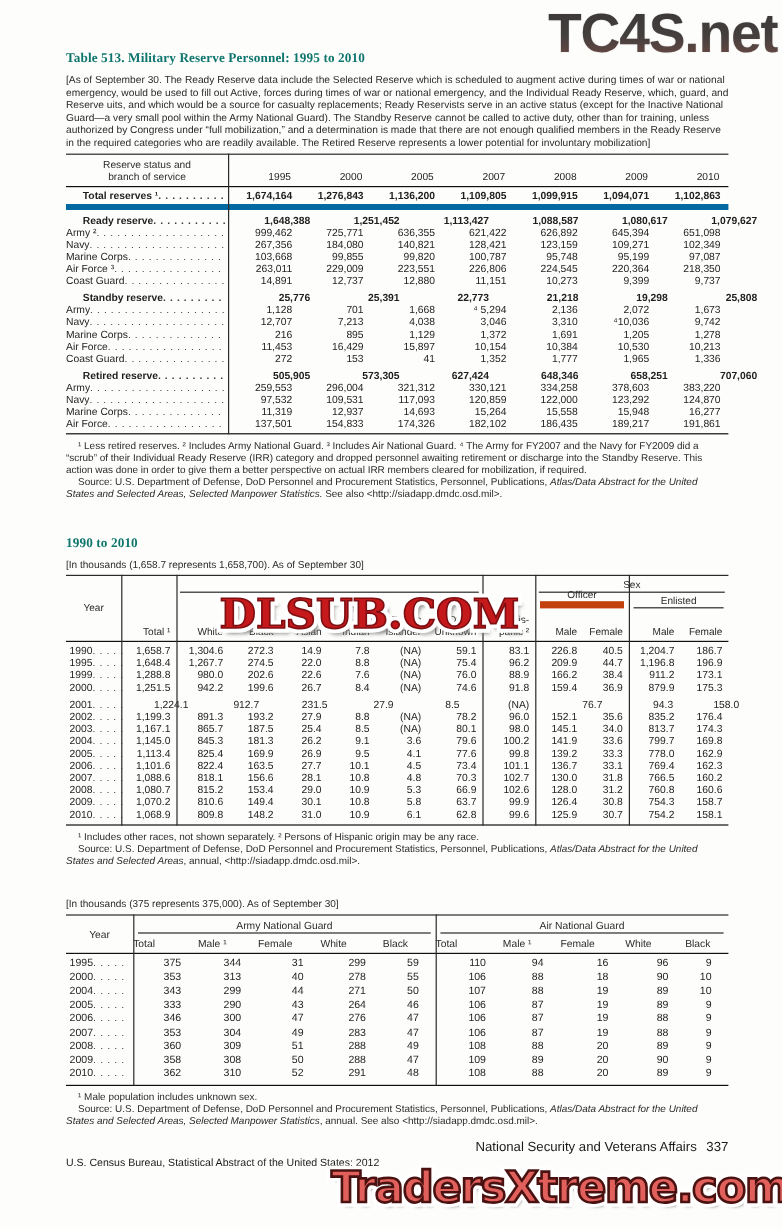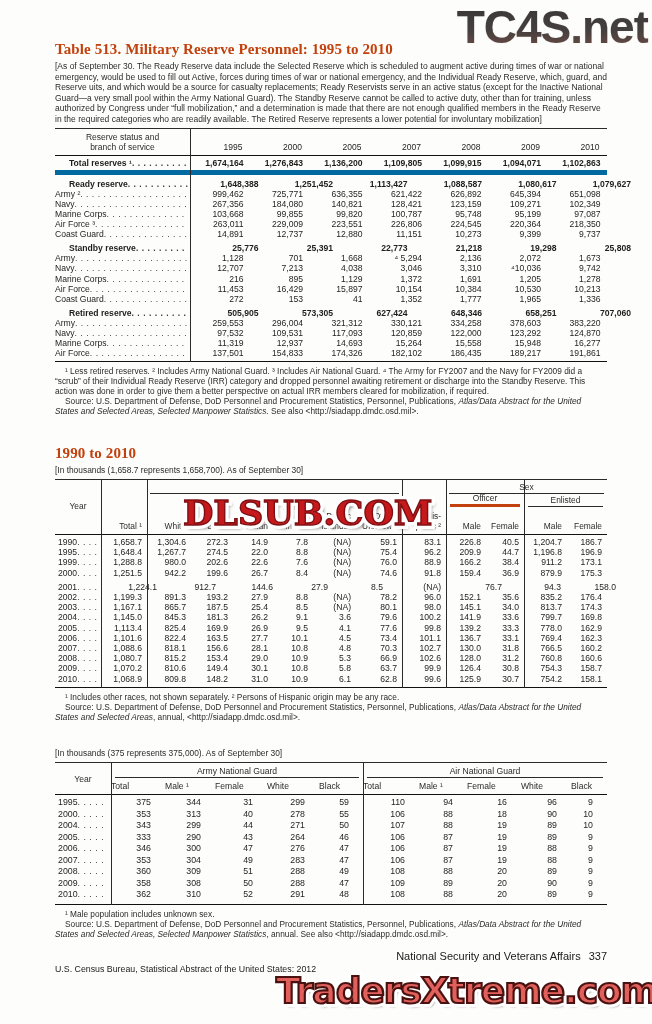--- a/index.html
+++ b/index.html
@@ -5,21 +5,21 @@
   html,body{margin:0;padding:0;}
   body{
     width:652px;height:1024px;position:relative;overflow:hidden;
     background:#fdfdfc;color:#1e1e1e;
     font-family:"Liberation Sans","DejaVu Sans",sans-serif;
     -webkit-font-smoothing:antialiased;
   }
   .sec{position:absolute;left:55px;width:552px;}
   #sec513{top:40px;} #sec514{top:444px;} #sec515{top:748px;}
   .ttl{font-family:"Liberation Serif","DejaVu Serif",serif;font-weight:bold;
-       font-size:15px;line-height:18px;color:#c2410c;margin:0 0 3px 0;letter-spacing:.1px;}
+       font-size:11px;line-height:18px;color:#0f766e;margin:0 0 3px 0;letter-spacing:.1px;}
   .headnote{font-size:8.5px;line-height:10.6px;color:#2b2b2b;margin:1px 0 3px 0;}
   .bracketnote{font-size:8.4px;line-height:11px;color:#2b2b2b;margin:0 0 3px 0;}
 
   .twrap{position:relative;margin-top:3px;}
   .vr{position:absolute;top:0;bottom:0;width:1px;background:#2a2a2a;}
 
   
   .trow{display:grid;align-items:baseline;}
   .trow.b{font-weight:bold;}
   .trow.g{margin-top:4px;gap:15px;}
@@ -45,21 +45,21 @@
   
   .t514-head{display:grid;
     grid-template-columns:46px 46px 44px 42px 40px 40px 43px 46px 44px 40px 38px 43px 40px;
     grid-template-rows:14px 13px 27px;
     border-top:1px solid #2a2a2a;border-bottom:1.5px solid #111;
     font-size:8.4px;line-height:9.4px;color:#2b2b2b;}
   .h-year{grid-column:1;grid-row:1/4;align-self:center;text-align:center;}
   .h-total{grid-column:2;grid-row:1/4;align-self:end;text-align:right;padding:0 5px 3px 0;}
   .h-race{grid-column:3/9;grid-row:1;border-bottom:1px solid #2a2a2a;margin:0 3px;}
   .h-sex{grid-column:10/14;grid-row:1;align-self:end;text-align:center;border-bottom:1px solid #2a2a2a;margin:0 3px;padding-bottom:1px;}
-  .h-off{grid-column:10/12;grid-row:2;align-self:end;text-align:center;border-bottom:3px solid #c2410c;margin:0 4px;padding-bottom:1px;}
+  .h-off{grid-column:10/12;grid-row:2;align-self:end;text-align:center;border-bottom:6px solid #c2410c;margin:0 4px;padding-bottom:1px;}
   .h-enl{grid-column:12/14;grid-row:2;align-self:end;text-align:center;border-bottom:1px solid #2a2a2a;margin:0 4px;padding-bottom:1px;}
   .h-col{align-self:end;text-align:right;padding:0 5px 3px 0;}
   .h-r2{grid-row:2/4;} .h-r3{grid-row:3;}
   #t514-rows{font-size:8.6px;line-height:10.2px;border-bottom:1.5px solid #111;padding:2px 0 3px 0;}
   #t514-rows .trow{grid-template-columns:46px 46px 44px 42px 40px 40px 43px 46px 44px 40px 38px 43px 40px;}
   #t514-rows .num{padding-right:5px;}
   #t514-rows .stub{padding-left:3px;}
   .fixdots .dots{flex:0 0 auto;}
   .fixdots .dots::after{content:". . . . .";letter-spacing:.5px;}
 
@@ -492,21 +492,21 @@
           <span class="num">879.9</span>
           <span class="num">175.3</span>
         </div>
         <div class="trow g">
           <span class="stub">
             <span class="lbl">2001</span>
             <span class="dots"></span>
           </span>
           <span class="num">1,224.1</span>
           <span class="num">912.7</span>
-          <span class="num">144.6</span>
+          <span class="num">231.5</span>
           <span class="num">27.9</span>
           <span class="num">8.5</span>
           <span class="num">(NA)</span>
           <span class="num">76.7</span>
           <span class="num">94.3</span>
           <span class="num">158.0</span>
           <span class="num">36.6</span>
           <span class="num">852.2</span>
           <span class="num">177.3</span>
         </div>

